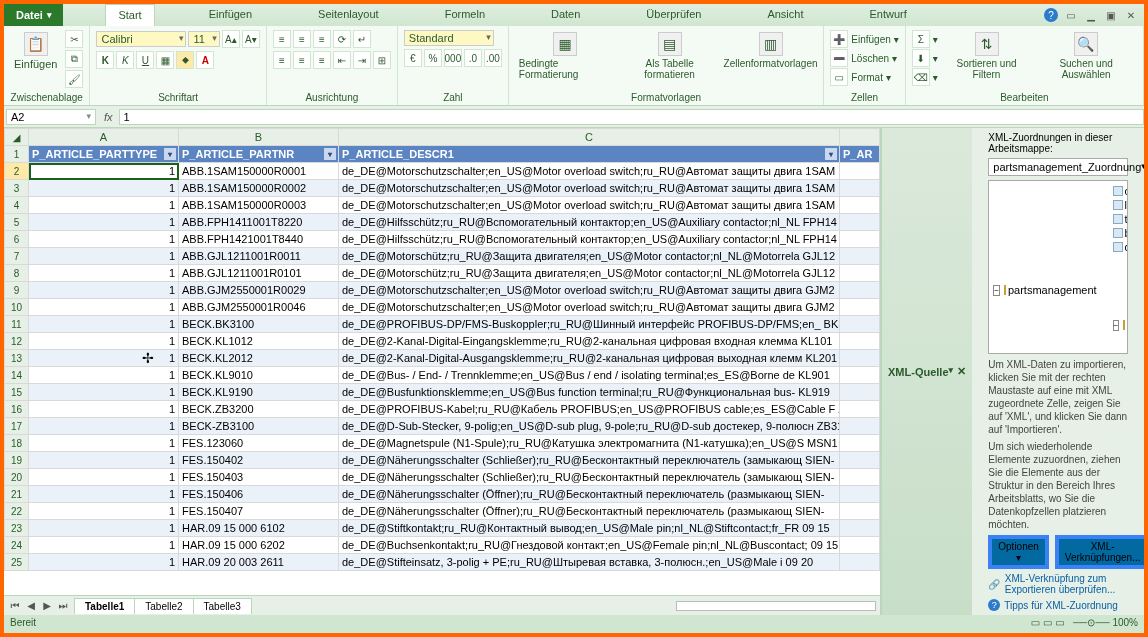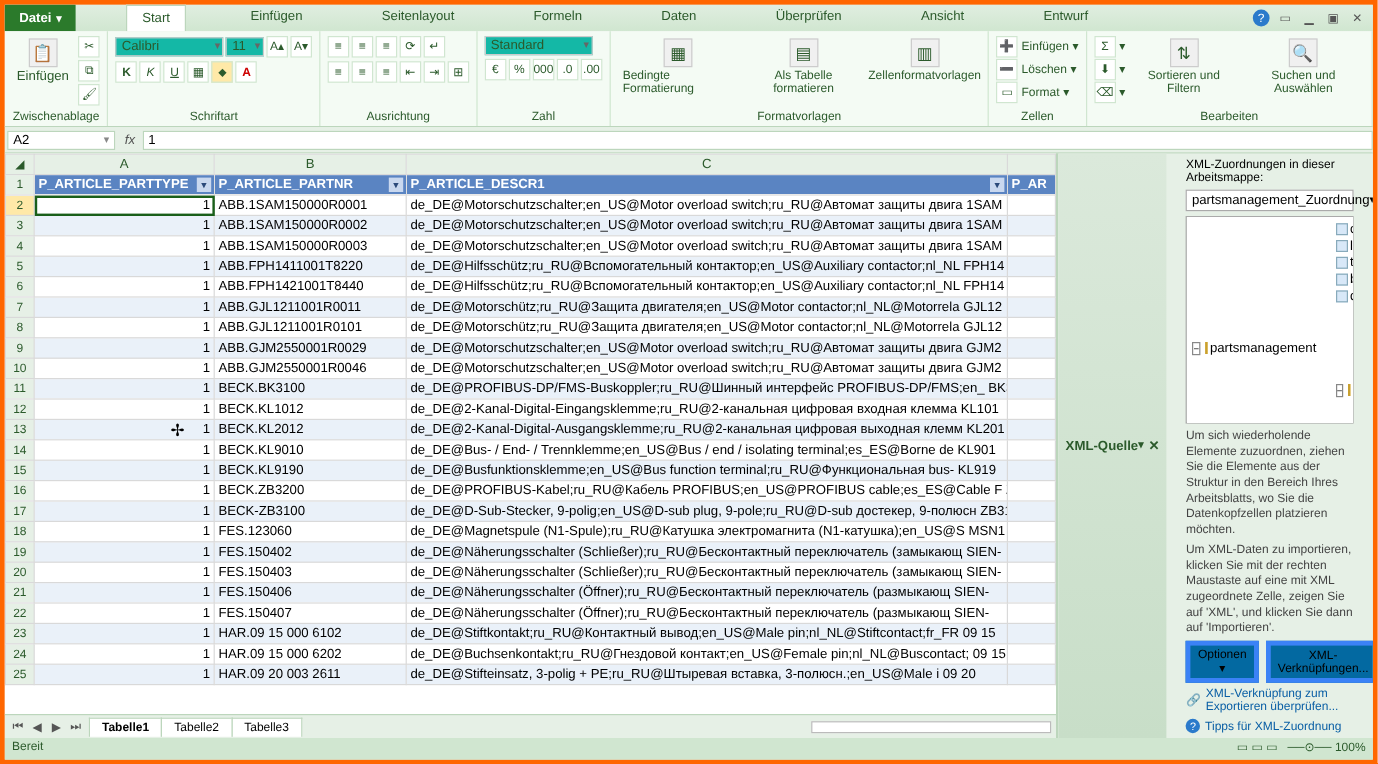--- a/index.html
+++ b/index.html
@@ -19,21 +19,21 @@
 
 .ribbon { height: 80px; background: #f4fbf4; border-bottom: 1px solid #bcd6bc; display: flex; font-size: 11px; color: #2b5a2b; }
 .group { border-right: 1px solid #d0e6d0; padding: 4px 6px 2px 6px; display: flex; flex-direction: column; }
 .group-body { flex: 1; display: flex; align-items: flex-start; gap: 4px; }
 .group-label { text-align: center; font-size: 10px; color: #2b5a2b; padding-top: 2px; }
 .bigbtn { display: flex; flex-direction: column; align-items: center; gap: 2px; padding: 2px 4px; min-width: 44px; }
 .bigbtn .ico { width: 24px; height: 24px; background: #f0f0f0; border: 1px solid #ccc; display: flex; align-items: center; justify-content: center; font-size: 14px; }
 .minirow { display: flex; flex-direction: column; gap: 2px; }
 .minirow .r { display: flex; gap: 2px; align-items: center; }
 .minibtn { width: 18px; height: 18px; border: 1px solid #d0e6d0; background: #fff; display: inline-flex; align-items: center; justify-content: center; font-size: 10px; }
-.combo { border: 1px solid #ccc; background: #14b8a6; padding: 1px 14px 1px 4px; font-size: 11px; position: relative; min-width: 60px; }
+.combo { border: 1px solid #ccc; background: #fef9c3; padding: 1px 14px 1px 4px; font-size: 11px; position: relative; min-width: 60px; }
 .combo:after { content: "▾"; position: absolute; right: 2px; font-size: 9px; color: #666; }
 .ribbon-list { display:flex; flex-direction:column; gap:1px; font-size:10px; }
 .ribbon-list div { display:flex; align-items:center; gap:3px; white-space:nowrap; }
 
 
 .fbar { height: 22px; background: #e6f0e6; border-bottom: 1px solid #bcd6bc; display: flex; align-items: center; font-size: 11px; }
 .namebox { width: 90px; border: 1px solid #bcd6bc; background: #fff; margin: 0 2px; padding: 1px 4px; display:flex; justify-content:space-between; }
 .fx { padding: 0 6px; color: #555; font-style: italic; }
 .fval { flex:1; background:#fff; border:1px solid #bcd6bc; padding:1px 4px; }
 
@@ -528,22 +528,22 @@
                         <span class="">P_ARTICLE_CRAFT_FLUID</span>
                       </li>
                       <li>
                         <span class="nico"></span> 
                         <span class="">P_ARTICLE_CRAFT_FLUID_UNDE</span>
                       </li>
                     </ul></li>
                 </ul></li>
             </ul>
         </div>
+        <div class="hint">Um XML-Daten zu importieren, klicken Sie mit der rechten Maustaste auf eine mit XML zugeordnete Zelle, zeigen Sie auf 'XML', und klicken Sie dann auf 'Importieren'.</div>
         <div class="hint">Um sich wiederholende Elemente zuzuordnen, ziehen Sie die Elemente aus der Struktur in den Bereich Ihres Arbeitsblatts, wo Sie die Datenkopfzellen platzieren möchten.</div>
-        <div class="hint">Um XML-Daten zu importieren, klicken Sie mit der rechten Maustaste auf eine mit XML zugeordnete Zelle, zeigen Sie auf 'XML', und klicken Sie dann auf 'Importieren'.</div>
         <div class="xmlbtns">
           <button>Optionen ▾</button>
           <button>XML-Verknüpfungen...</button>
         </div>
         <div class="link">
             <span>🔗</span>
             <span>XML-Verknüpfung zum Exportieren überprüfen...</span>
           </div>
         <div class="link">
             <span style="background:#2b7acb;color:#fff;border-radius:50%;width:12px;height:12px;display:inline-flex;align-items:center;justify-content:center;font-size:9px">?</span>

